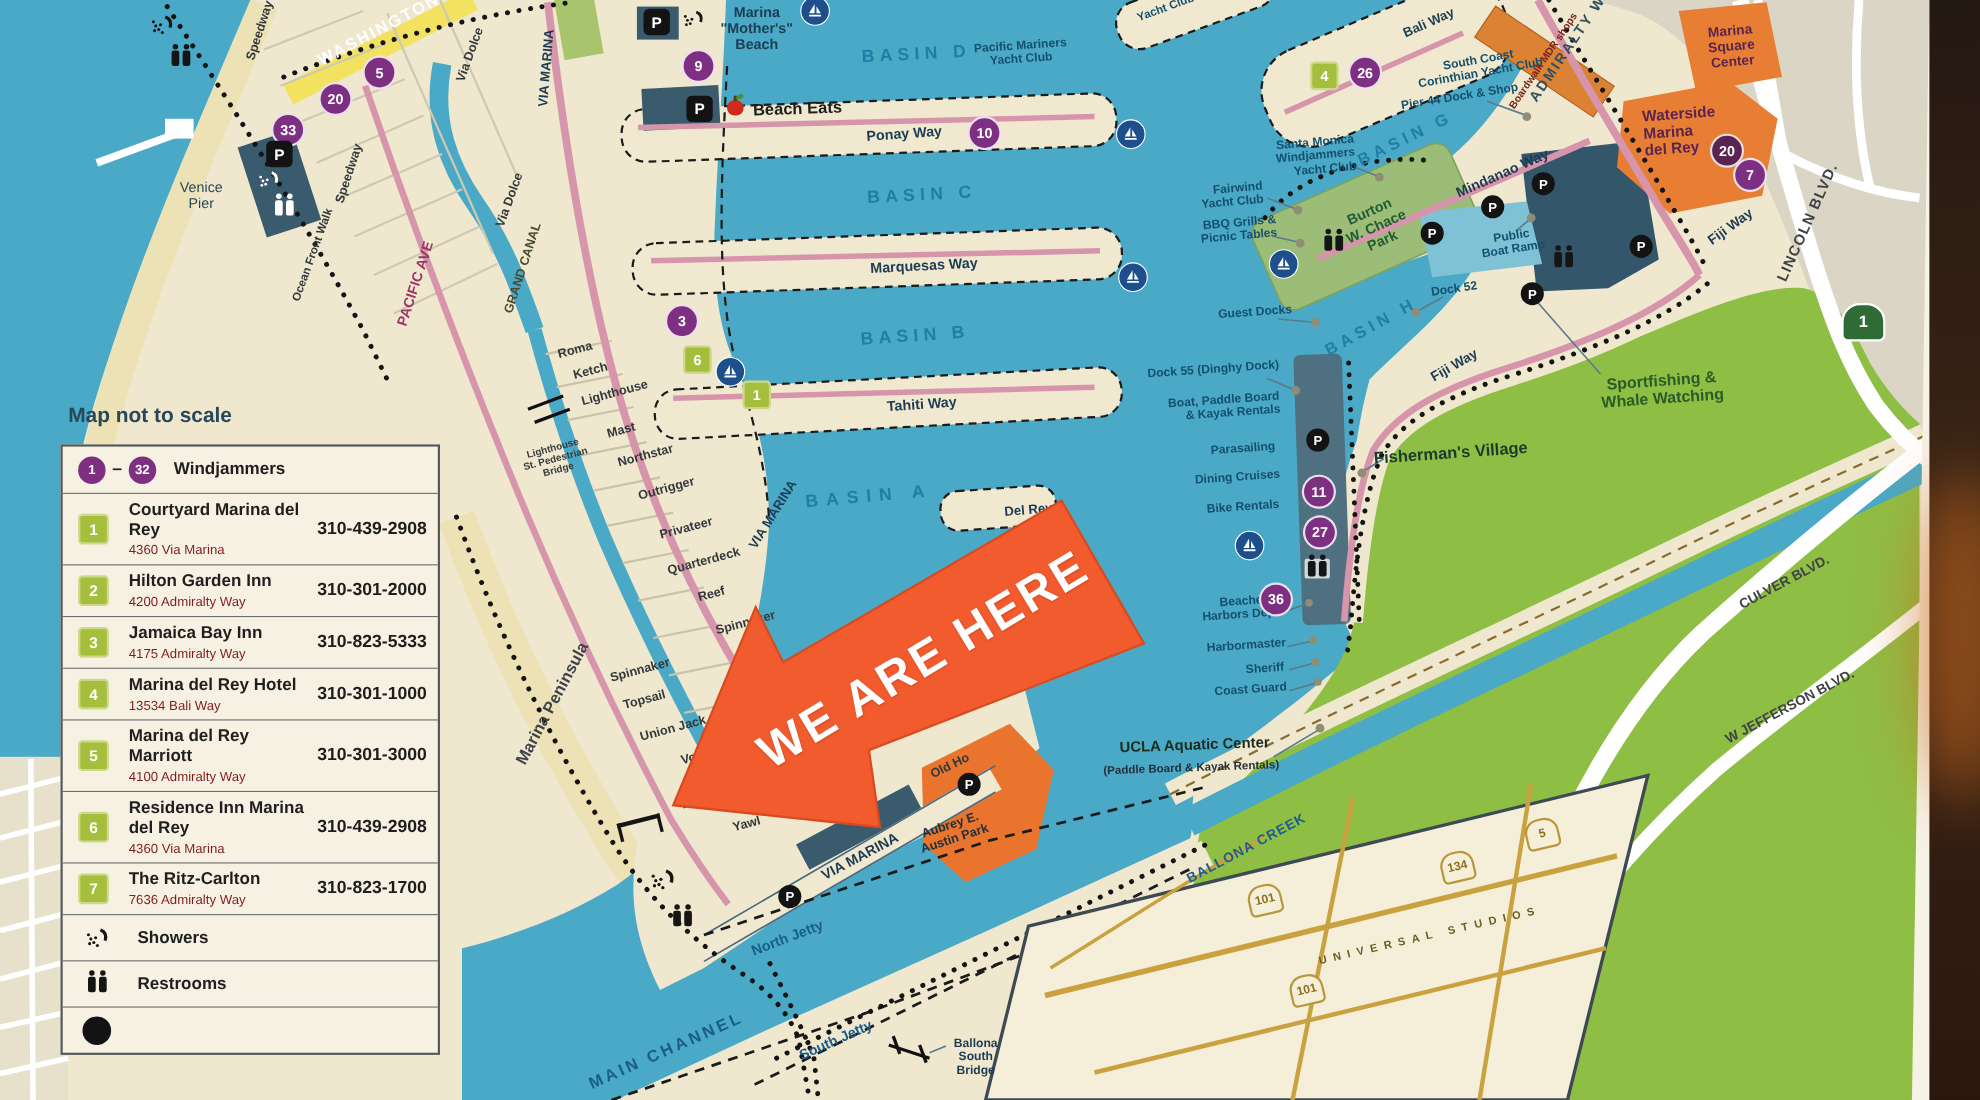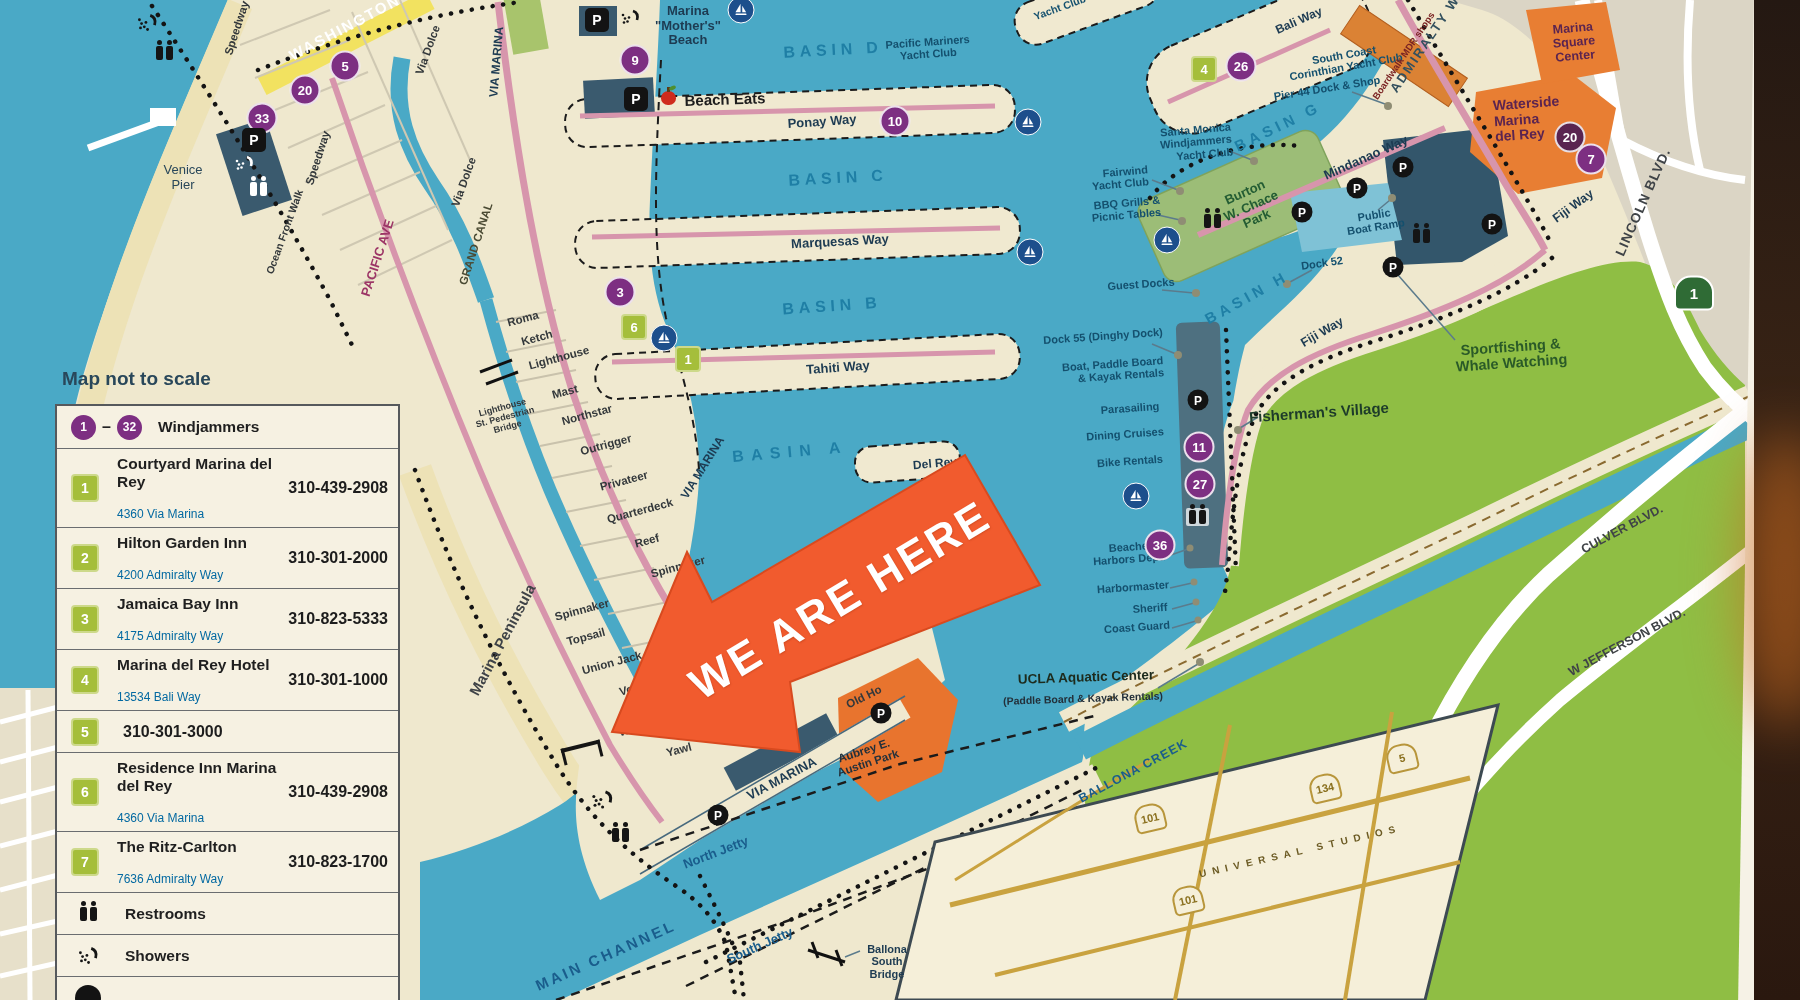--- a/index.html
+++ b/index.html
@@ -49,21 +49,21 @@
   #legend{position:absolute;left:55px;top:404px;width:345px;z-index:40;background:#F6F1E2;
           border:2px solid #56595c;box-sizing:border-box;}
   #legend .hdr{background:#2E4A5C;color:#fff;font-weight:bold;font-size:25px;letter-spacing:7px;
                text-align:center;padding:15px 0;}
   .lrow{display:flex;align-items:center;border-top:1.5px solid #6a6d70;padding:6px 10px 6px 14px;min-height:42px;box-sizing:border-box;}
   .lrow:first-of-type{border-top:none;}
   .lnum{flex:0 0 24px;width:24px;height:24px;margin-right:18px;background:#a5be3b;border:2px solid #cdd98a;border-radius:4px;
         color:#fff;font-weight:bold;font-size:14px;display:flex;align-items:center;justify-content:center;}
   .lmid{flex:1;}
   .lname{font-size:15.5px;font-weight:bold;color:#1f1f1f;}
-  .laddr{font-size:12px;color:#0369a1;margin-top:16px;}
+  .laddr{font-size:12px;color:#7f1d1d;margin-top:2px;}
   .lphone{font-size:16px;font-weight:bold;color:#1d1d1d;margin-left:6px;white-space:nowrap;}
   .rcirc{width:25px;height:25px;border-radius:50%;background:#7d2f82;color:#fff;font-weight:bold;font-size:12px;
          display:inline-flex;align-items:center;justify-content:center;}
   .rdash{margin:0 6px;font-weight:bold;color:#222;}
   .restlabel{margin-left:16px;font-size:15.5px;font-weight:bold;color:#1f1f1f;}
   .amen-label{font-size:15.5px;font-weight:bold;color:#1f1f1f;margin-left:20px;}
   .amen-ic{width:34px;display:flex;justify-content:center;}
   .rr2{position:static;}
   .blkcirc{width:26px;height:26px;border-radius:50%;background:#131313;}
   
@@ -592,65 +592,69 @@
   <div class="lrow">
     <span class="lnum">4</span>
     <span class="lmid">
           <span class="lname" style="display:block">Marina del Rey Hotel</span>
           <span class="laddr" style="display:block">13534 Bali Way</span>
         </span>
     <span class="lphone">310-301-1000</span>
   </div>
   <div class="lrow">
     <span class="lnum">5</span>
+    <span class="lmid">
+          <span class="lname" style="display:block">Marina del Rey Marriott</span>
+          <span class="laddr" style="display:block">4100 Admiralty Way</span>
+        </span>
     <span class="lphone">310-301-3000</span>
   </div>
   <div class="lrow">
     <span class="lnum">6</span>
     <span class="lmid">
           <span class="lname" style="display:block">Residence Inn Marina del Rey</span>
           <span class="laddr" style="display:block">4360 Via Marina</span>
         </span>
     <span class="lphone">310-439-2908</span>
   </div>
   <div class="lrow">
     <span class="lnum">7</span>
     <span class="lmid">
           <span class="lname" style="display:block">The Ritz-Carlton</span>
           <span class="laddr" style="display:block">7636 Admiralty Way</span>
         </span>
     <span class="lphone">310-823-1700</span>
-  </div>
-  <div class="lrow">
-    <span class="amen-ic">
-          <span class="rr rr2" style="position:static">
-            <i></i>
-            <i></i>
-          </span>
-        </span>
-    <span class="amen-label">Restrooms</span>
   </div>
   <div class="lrow">
     <span class="amen-ic">
           <svg width="26" height="26" viewBox="0 0 24 24">
             <path d="M15 5 q6 2 4 9" stroke="#151515" stroke-width="2.6" fill="none"></path>
             <g fill="#151515">
               <circle cx="5" cy="9" r="1.3"></circle>
               <circle cx="7" cy="12.5" r="1.3"></circle>
               <circle cx="9.5" cy="15.5" r="1.3"></circle>
               <circle cx="6" cy="16.5" r="1.3"></circle>
               <circle cx="11" cy="11.5" r="1.3"></circle>
               <circle cx="12.5" cy="18" r="1.3"></circle>
             </g>
           </svg>
         </span>
     <span class="amen-label">Showers</span>
   </div>
   <div class="lrow">
     <span class="amen-ic">
+          <span class="rr rr2" style="position:static">
+            <i></i>
+            <i></i>
+          </span>
+        </span>
+    <span class="amen-label">Restrooms</span>
+  </div>
+  <div class="lrow">
+    <span class="amen-ic">
           <span class="blkcirc"></span>
         </span>
   </div>
 </div>
 
 <div id="paperedge"></div>
 <div id="edge"></div>
 <div id="edgeblob"></div>
 
 </div>

